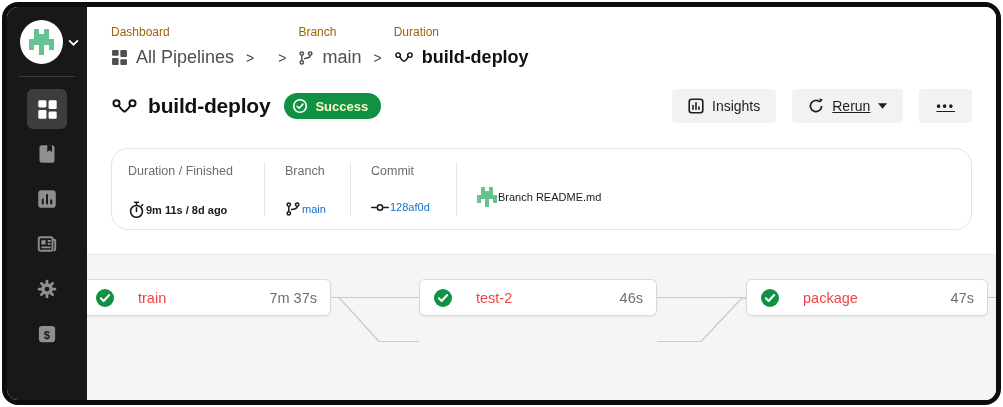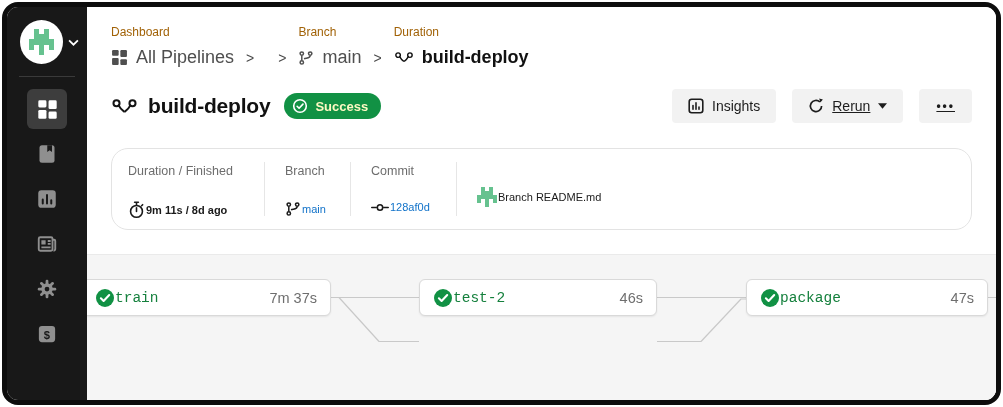--- a/index.html
+++ b/index.html
@@ -70,21 +70,21 @@
   .sum-link{color:var(--blue);font-weight:400;cursor:pointer;}
   .author-identicon{width:20px;height:20px;flex:0 0 20px;}
 
   
   .graph{flex:1;margin-top:24px;background:var(--graphbg);border-top:1px solid #eaeaea;
     position:relative;overflow:hidden;}
   .connectors{position:absolute;left:0;top:0;}
   .node{position:absolute;height:37px;background:#fff;border:1px solid #d9d9d9;
     border-radius:6px;box-shadow:0 1px 2px rgba(0,0,0,.07);
     display:flex;align-items:center;padding:0 13px;cursor:pointer;}
-  .node .nlabel{font-size:14.5px;color:#15803d;margin-left:0;font-family:Liberation Mono, monospace;}
+  .node .nlabel{font-size:14.5px;color:#ef4444;margin-left:23px;}
   .node .ndur{margin-left:auto;font-size:14.5px;color:#6e6e6e;}
   .node-train{left:-6px;top:24px;width:250px;}
   .node-test-2{left:332px;top:24px;width:238px;}
   .node-test-1{left:332px;top:68px;width:238px;}
   .node-package{left:659px;top:24px;width:242px;}
 </style>
 </head>
 <body>
 
 <div class="window">

